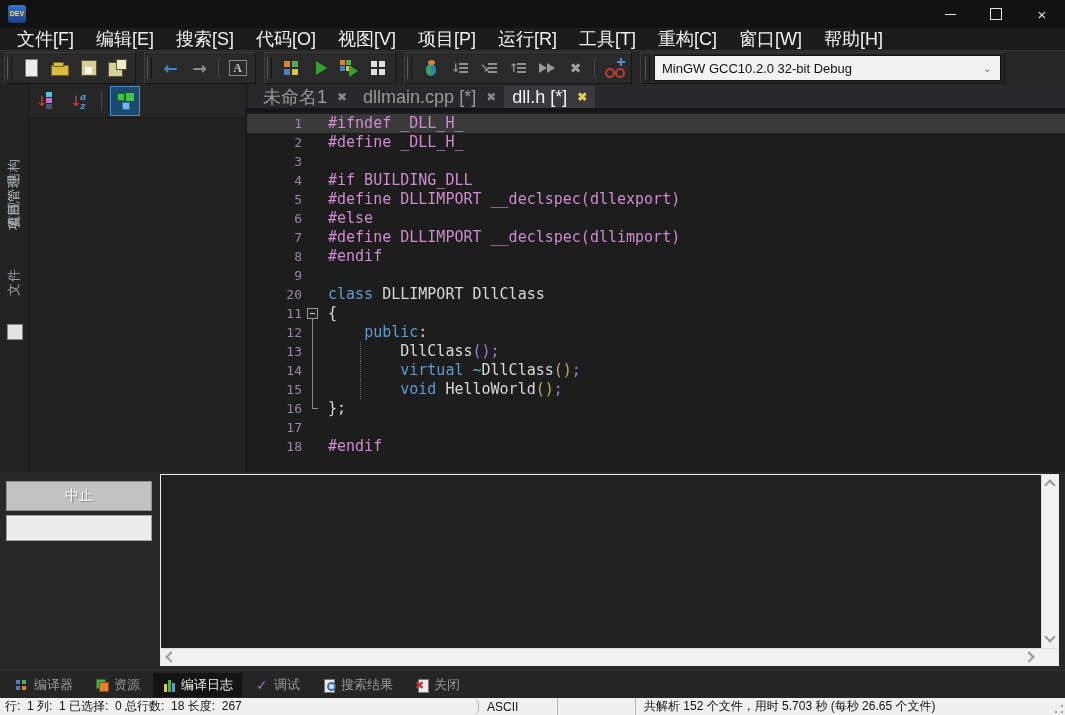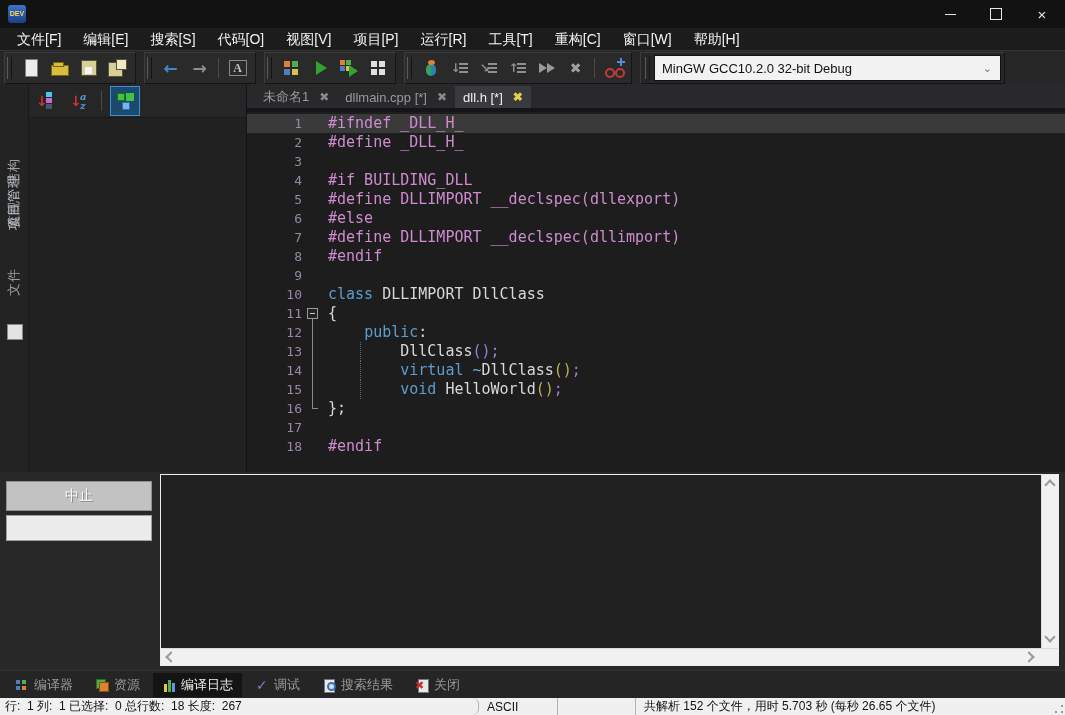--- a/index.html
+++ b/index.html
@@ -11,21 +11,21 @@
   .appicon{width:18px;height:18px;margin:0 8px 0 8px;border-radius:3px;background:linear-gradient(#3a74c8,#1d3f86);
            color:#ffd94d;font:bold 7px/18px "Liberation Sans",sans-serif;text-align:center;letter-spacing:0;}
   .title-text{font-size:13px;color:#ededed;}
   .wctrls{margin-left:auto;display:flex;height:100%;}
   .wbtn{width:46px;height:100%;display:flex;align-items:center;justify-content:center;color:#e8e8e8;font-size:15px;}
   .wbtn .mini{width:11px;height:1px;background:#e8e8e8;display:block;}
   .wbtn .maxi{width:10px;height:10px;border:1px solid #e8e8e8;display:block;}
 
   
   .menubar{position:absolute;left:0;top:28px;right:0;height:22px;background:#1c1c1c;display:flex;align-items:center;padding-left:6px;}
-  .mitem{padding:0 11px;font-size:14px;color:#f2f2f2;line-height:22px;}
+  .mitem{padding:0 11px;font-size:18px;color:#f2f2f2;line-height:22px;}
 
   
   .toolbar{position:absolute;left:0;top:50px;right:0;height:34px;background:#262626;
            border-top:1px solid #343434;border-bottom:1px solid #bef264;display:flex;align-items:center;padding-left:4px;gap:8px;}
   .tgroup{display:flex;align-items:center;height:30px;border:1px solid #3c3c3c;border-bottom-color:#141414;border-right-color:#141414;
           background:#2a2a2a;padding:0 3px 0 1px;}
   .grip{width:3px;height:22px;border-left:1px solid #5a5a5a;border-right:1px solid #141414;margin:0 4px 0 1px;}
   .tsep{width:1px;height:20px;background:#4a4a4a;margin:0 4px;}
   .tbtn{width:29px;height:27px;display:flex;align-items:center;justify-content:center;}
   .ic{width:24px;height:24px;position:relative;display:block;}
@@ -92,21 +92,21 @@
        box-shadow:0 6px 0 #c868d8,0 12px 0 #47586e;}
   .ic-sort-alphabetically::before{content:"\2193";position:absolute;left:3px;top:0;color:#cc3333;font:bold 14px/24px "DejaVu Sans",sans-serif;}
   .ic-sort-alphabetically::after{content:"a\A z";white-space:pre;position:absolute;left:13px;top:3px;color:#5b9bd8;
        font:italic bold 10px/9px "DejaVu Serif",serif;}
   .ic-class-view::before{content:"";position:absolute;left:4px;top:4px;width:6px;height:6px;background:#3ec43e;border:1px solid #1d6d1d;box-shadow:9px 0 0 #3ec43e;}
   .ic-class-view::after{content:"";position:absolute;left:9px;top:13px;width:6px;height:6px;background:#7ab4e8;border:1px solid #2d6da8;}
   .pbody{flex:1;background:#212121;}
 
   .editorcol{flex:1;display:flex;flex-direction:column;background:#1d1d1d;min-width:0;}
   .etabbar{height:24px;background:#29292c;display:flex;align-items:flex-end;padding-left:8px;}
-  .etab{display:flex;align-items:center;height:22px;padding:0 8px;font-size:13px;color:#9a9a9a;gap:10px;}
+  .etab{display:flex;align-items:center;height:22px;padding:0 8px;font-size:18px;color:#9a9a9a;gap:10px;}
   .etab.active{background:#3a3a3e;color:#f2f2f2;}
   .etab-close{font-size:12px;color:#8a8a8a;}
   .etab-close::after{content:"\2716";}
   .etab.active .etab-close{color:#e2d24b;font-weight:bold;}
   .edstrip{height:4px;background:#141419;}
 
   .code{flex:1;overflow:hidden;font-family:"DejaVu Sans Mono",monospace;font-size:15px;padding-top:2px;}
   .cline{display:flex;height:19px;line-height:19px;position:relative;}
   .cline.cur{background:#3a3a3a;}
   .lnum{width:55px;flex:none;text-align:right;padding-right:4px;color:var(--lnum,#9a86a8);font-size:13px;}
@@ -362,21 +362,21 @@
             <span class="lnum">8</span>
             <span class="fold"></span>
             <span class="ltext"><span class="c-d">#endif</span></span>
           </div>
           <div class="cline">
             <span class="lnum">9</span>
             <span class="fold"></span>
             <span class="ltext"></span>
           </div>
           <div class="cline">
-            <span class="lnum">10</span>
+            <span class="lnum">20</span>
             <span class="fold"></span>
             <span class="ltext"><span class="c-k">class</span><span class="c-p"> DLLIMPORT DllClass</span></span>
           </div>
           <div class="cline">
             <span class="lnum">11</span>
             <span class="fold fold-open"></span>
             <span class="ltext"><span class="c-p">{</span></span>
           </div>
           <div class="cline">
             <span class="lnum">12</span>

